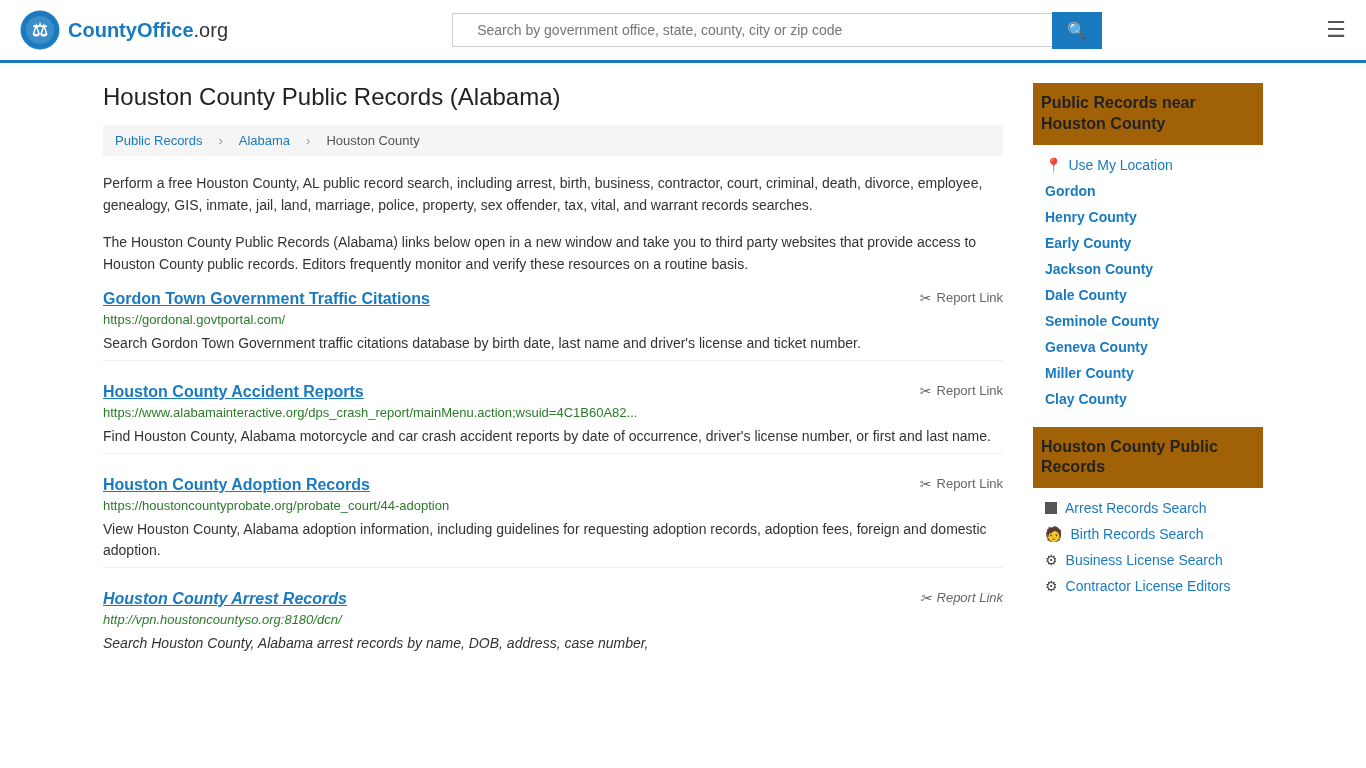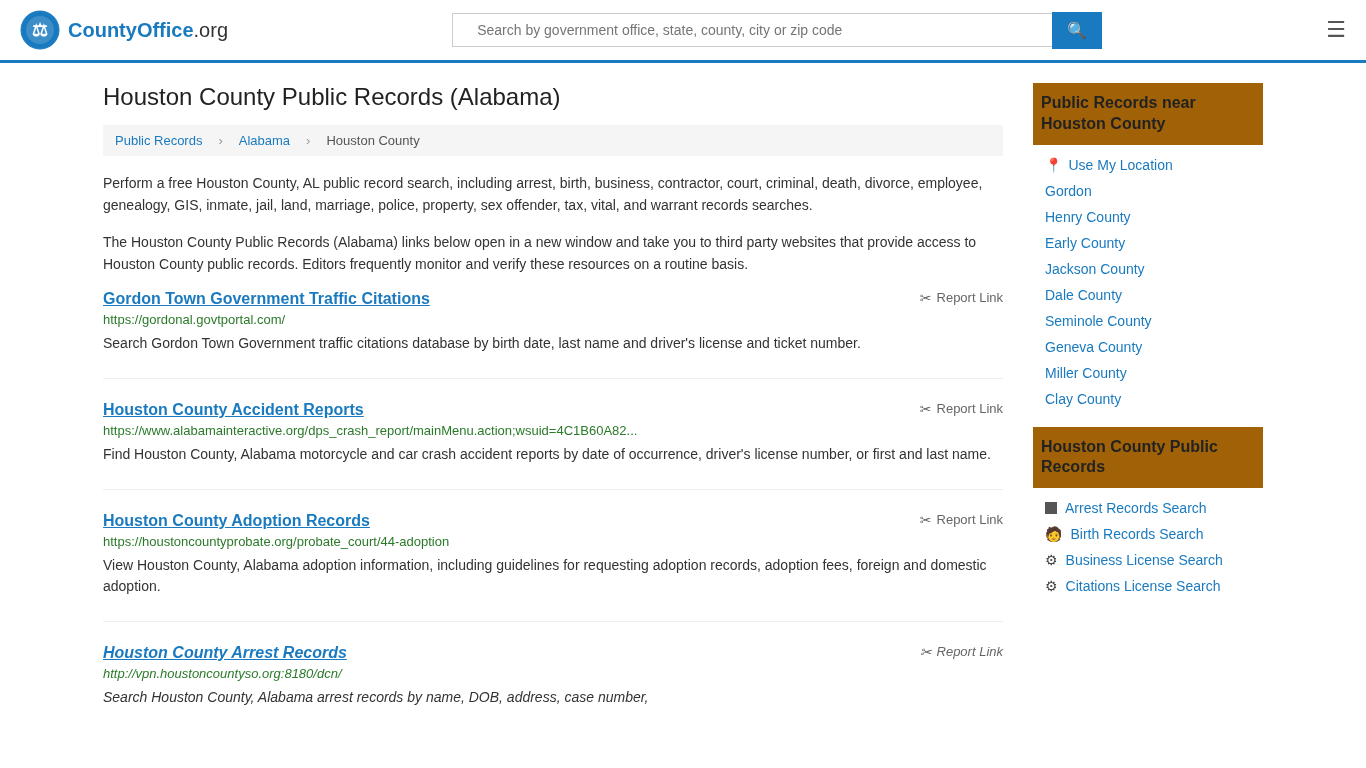--- a/index.html
+++ b/index.html
@@ -109,21 +109,21 @@
     }
     #description-3 a {
       color: #1a7abf;
       text-decoration: underline;
     }
 
     
     .record-entry {
       margin-bottom: 22px;
       border-bottom: 1px solid #eee;
-      padding-bottom: 24px;
+      padding-bottom: 6px;
     }
     .record-entry:last-child { border-bottom: none; font-style: italic; }
     .record-header {
       display: flex;
       justify-content: space-between;
       align-items: flex-start;
       margin-bottom: 4px;
     }
     .record-title {
       font-size: 16px;
@@ -173,20 +173,21 @@
       list-style: none;
       padding: 0 12px;
     }
     .sidebar-list li {
       margin-bottom: 10px;
     }
     .sidebar-list li a {
       color: #1a7abf;
       text-decoration: none;
       font-size: 14px;
+      font-weight: bold;
     }
     .use-location {
       display: flex;
       align-items: center;
       gap: 6px;
       padding: 0 12px;
       margin-bottom: 10px;
       cursor: pointer;
     }
     .use-location a {
@@ -345,20 +346,20 @@
           <div class="pr-item">
             <span class="pr-icon">🧑</span>
             <a href="#">Birth Records Search</a>
           </div>
           <div class="pr-item">
             <span class="pr-icon">⚙</span>
             <a href="#">Business License Search</a>
           </div>
           <div class="pr-item">
             <span class="pr-icon">⚙</span>
-            <a href="#">Citations License Search</a>
+            <a href="#">Contractor License Editors</a>
           </div>
         </div>
     </div>
 
   </div>
 
 </div>
 
 </body></html>

